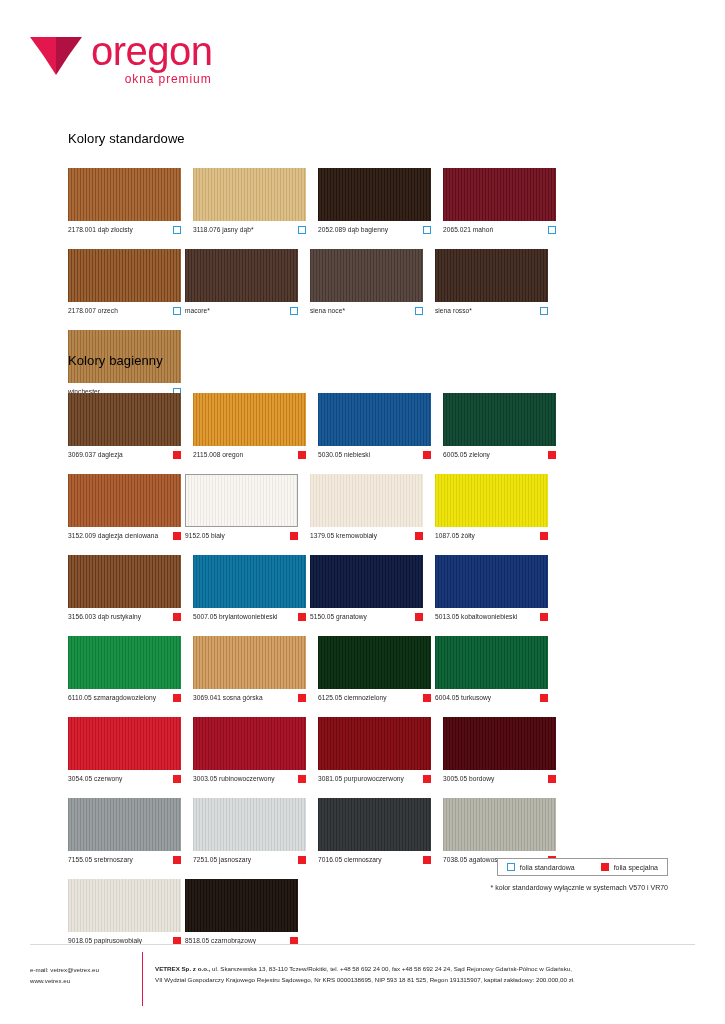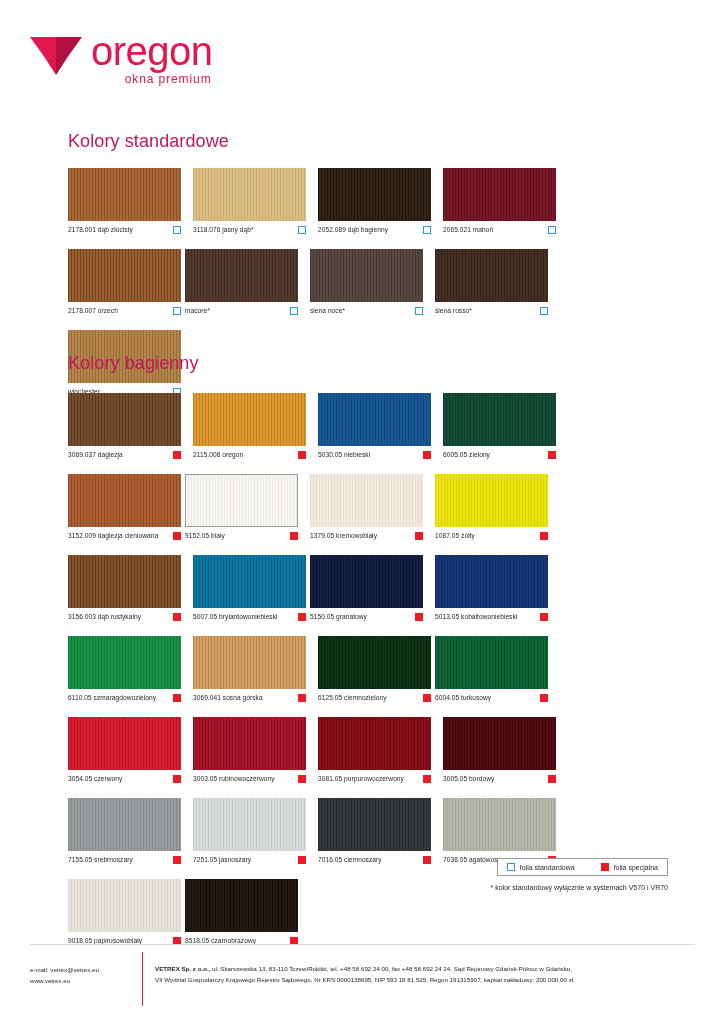--- a/index.html
+++ b/index.html
@@ -49,23 +49,23 @@
     letter-spacing: 0.9px;
     color: #e2174d;
     margin-top: 3px;
     padding-right: 1px;
   }
 
   
   .section-title {
     position: absolute;
     left: 68px;
-    font-size: 18px;
+    font-size: 13px;
     font-weight: 400;
-    color: #be185d;
+    color: #000000;
     letter-spacing: 0.1px;
   }
   #sec-standard-title { top: 131px; }
   #sec-special-title  { top: 353px; }
 
   .grid {
     position: absolute;
     left: 68px;
     width: 600px;
     display: flex;

